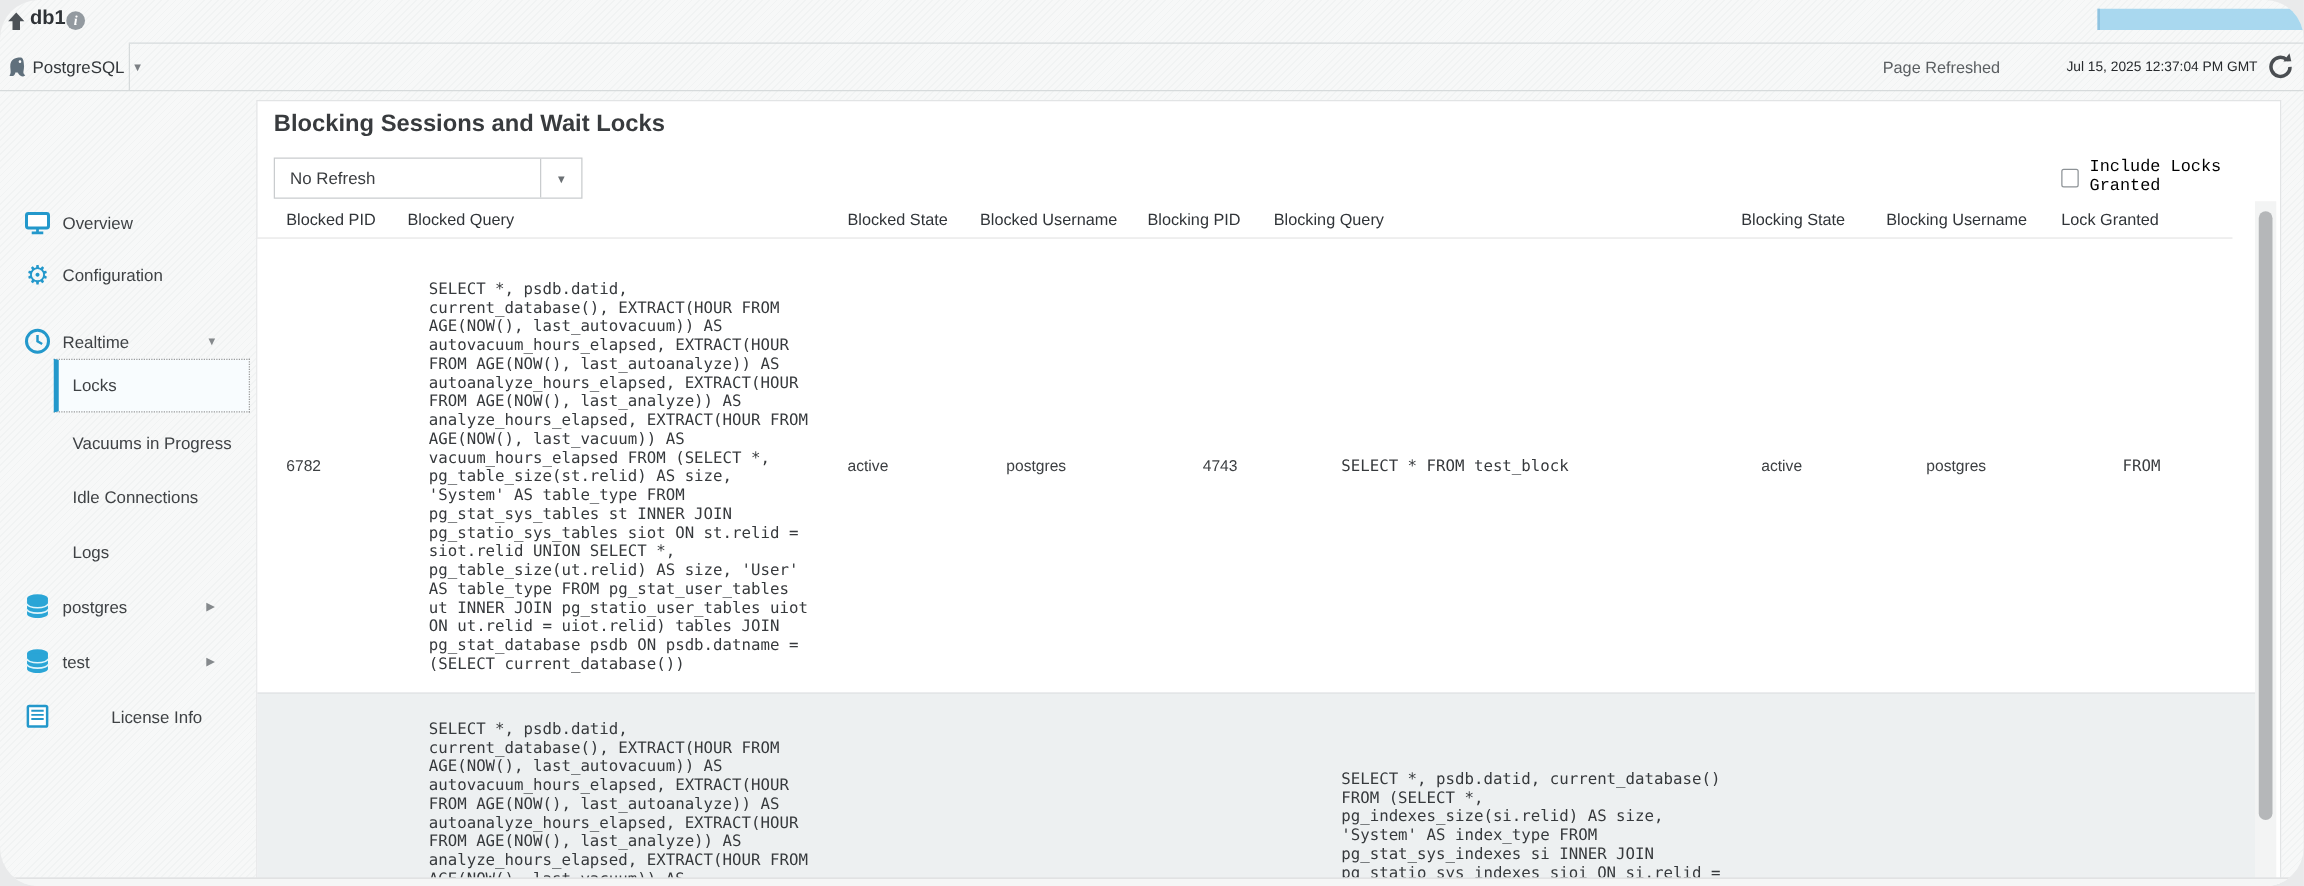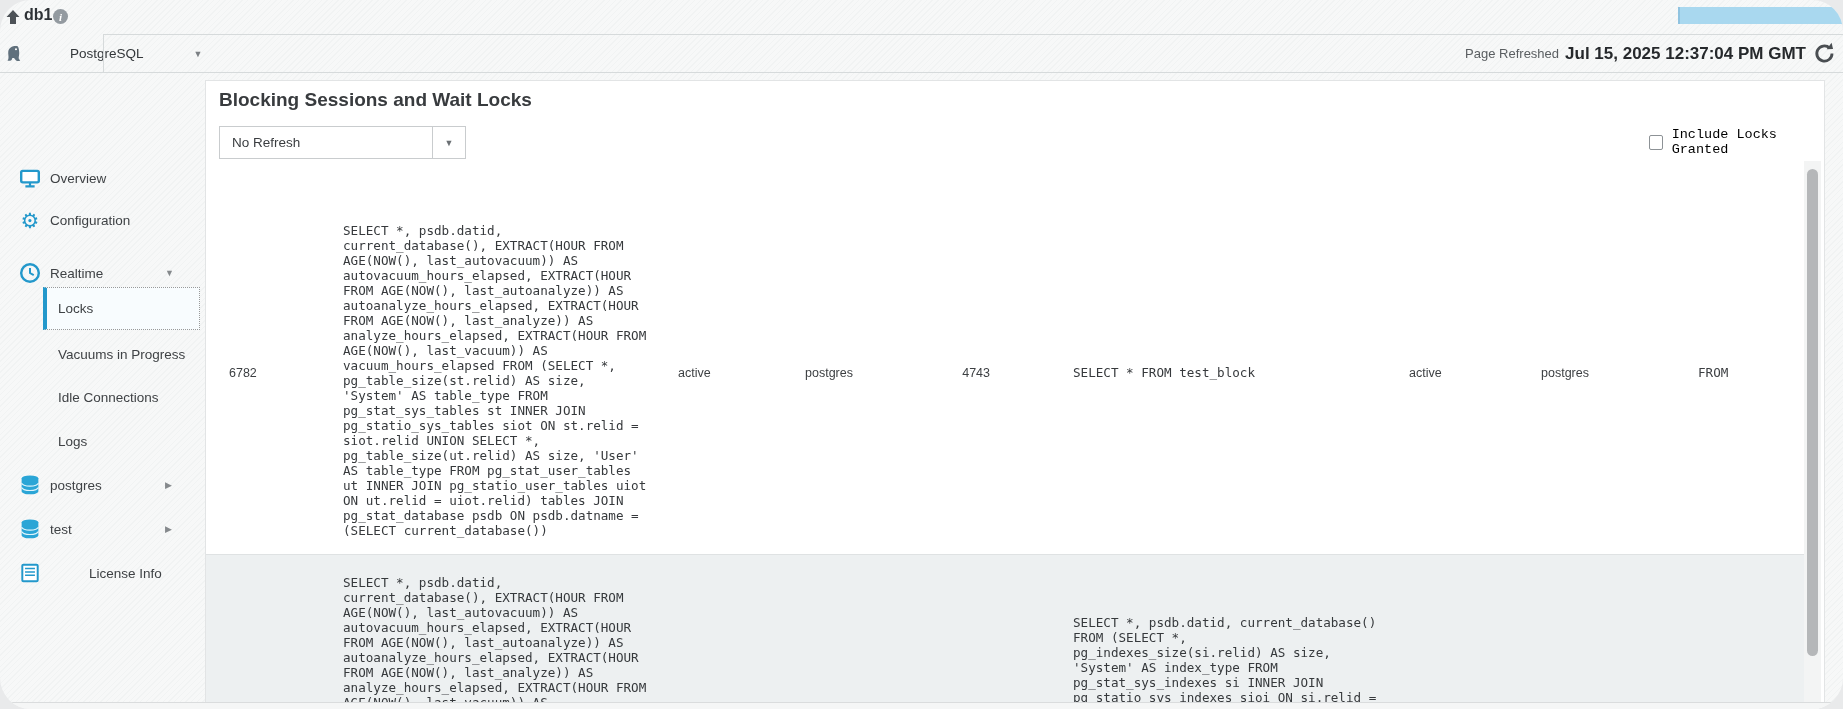--- a/index.html
+++ b/index.html
@@ -13,29 +13,29 @@
   
   .up-arrow { position:absolute; left:5px; top:9px; width:16px; height:16px; }
   .instance-name { position:absolute; left:24px; top:6px; font-size:16px; font-weight:bold; color:#2e3236; }
   .info-icon { position:absolute; left:53px; top:9px; width:15px; height:15px; border-radius:50%;
     background:#939aa0; display:flex; align-items:center; justify-content:center; }
   .info-icon::after { content:"i"; color:#fff; font:italic bold 11px "Liberation Serif", serif; }
   .hl-rect { position:absolute; left:1678px; top:7px; width:165px; height:17px;
     background:#a9d8ef; border-left:2px solid #90c3e0; }
   .hairline-top { position:absolute; top:34px; left:103px; right:0; height:1px; background:#d6dadb; }
   
-  .pg-select { position:absolute; left:0; top:35px; width:103px; height:37px; display:flex; align-items:center;gap:44px; }
+  .pg-select { position:absolute; left:0; top:35px; width:103px; height:37px; display:flex; align-items:center; }
   .pg-icon { width:19px; height:19px; margin-left:4px; }
   .pg-label { margin-left:3px; font-size:13.5px; color:#33373a; }
   .pg-caret { margin-left:6px; font-size:9px; color:#7c8084; }
   .pg-caret::after { content:"▼"; }
   .pg-sep { position:absolute; left:103px; top:35px; width:1px; height:37px; background:#d6dadb; }
   .refresh-area { position:absolute; top:35px; height:37px; right:6px; display:flex; align-items:center; gap:6px; }
   .refreshed-label { font-size:13px; color:#5a5e61; }
-  .refreshed-time { font-size:17px; font-weight:bold; color:#26292c; }
+  .refreshed-time { font-size:11px; font-weight:normal; color:#26292c;margin-left:47px; }
   .connbar-border { position:absolute; top:72px; left:0; right:0; height:1px; background:#d6dadb; }
   
   .sidebar { position:absolute; left:0; top:73px; width:205px; bottom:0; }
   .sb-item { position:absolute; left:0; width:205px; height:40px; display:flex; align-items:center; cursor:pointer; }
   .sb-ico { width:22px; height:22px; margin-left:19px; display:flex; align-items:center; justify-content:center; }
   .sb-label { margin-left:9px; font-size:13.5px; color:#3f4245; }
   .sb-sub .sb-label { margin-left:58px; }
   .sb-caret-down, .sb-caret-right { position:absolute; left:165px; font-size:9px; color:#85898c; }
   .sb-caret-down::after { content:"▼"; }
   .sb-caret-right::after { content:"▶"; }
@@ -209,20 +209,31 @@
     <div class="refresh-select">
       <span class="refresh-select-value">No Refresh</span>
       <span class="refresh-select-caret"></span>
     </div>
 
     <div class="include-wrap">
       <input type="checkbox" class="include-checkbox" style="">
       <span class="include-label">Include Locks Granted</span>
     </div>
 
+    <div class="thead grid9">
+      <span>Blocked PID</span>
+      <span>Blocked Query</span>
+      <span>Blocked State</span>
+      <span>Blocked Username</span>
+      <span>Blocking PID</span>
+      <span>Blocking Query</span>
+      <span>Blocking State</span>
+      <span>Blocking Username</span>
+      <span>Lock Granted</span>
+    </div>
 
     <div class="trow row1 grid9">
       <div class="cell c1">6782</div>
       <div class="cell c2">
           <div class="sql">SELECT *, psdb.datid,
 current_database(), EXTRACT(HOUR FROM
 AGE(NOW(), last_autovacuum)) AS
 autovacuum_hours_elapsed, EXTRACT(HOUR
 FROM AGE(NOW(), last_autoanalyze)) AS
 autoanalyze_hours_elapsed, EXTRACT(HOUR

